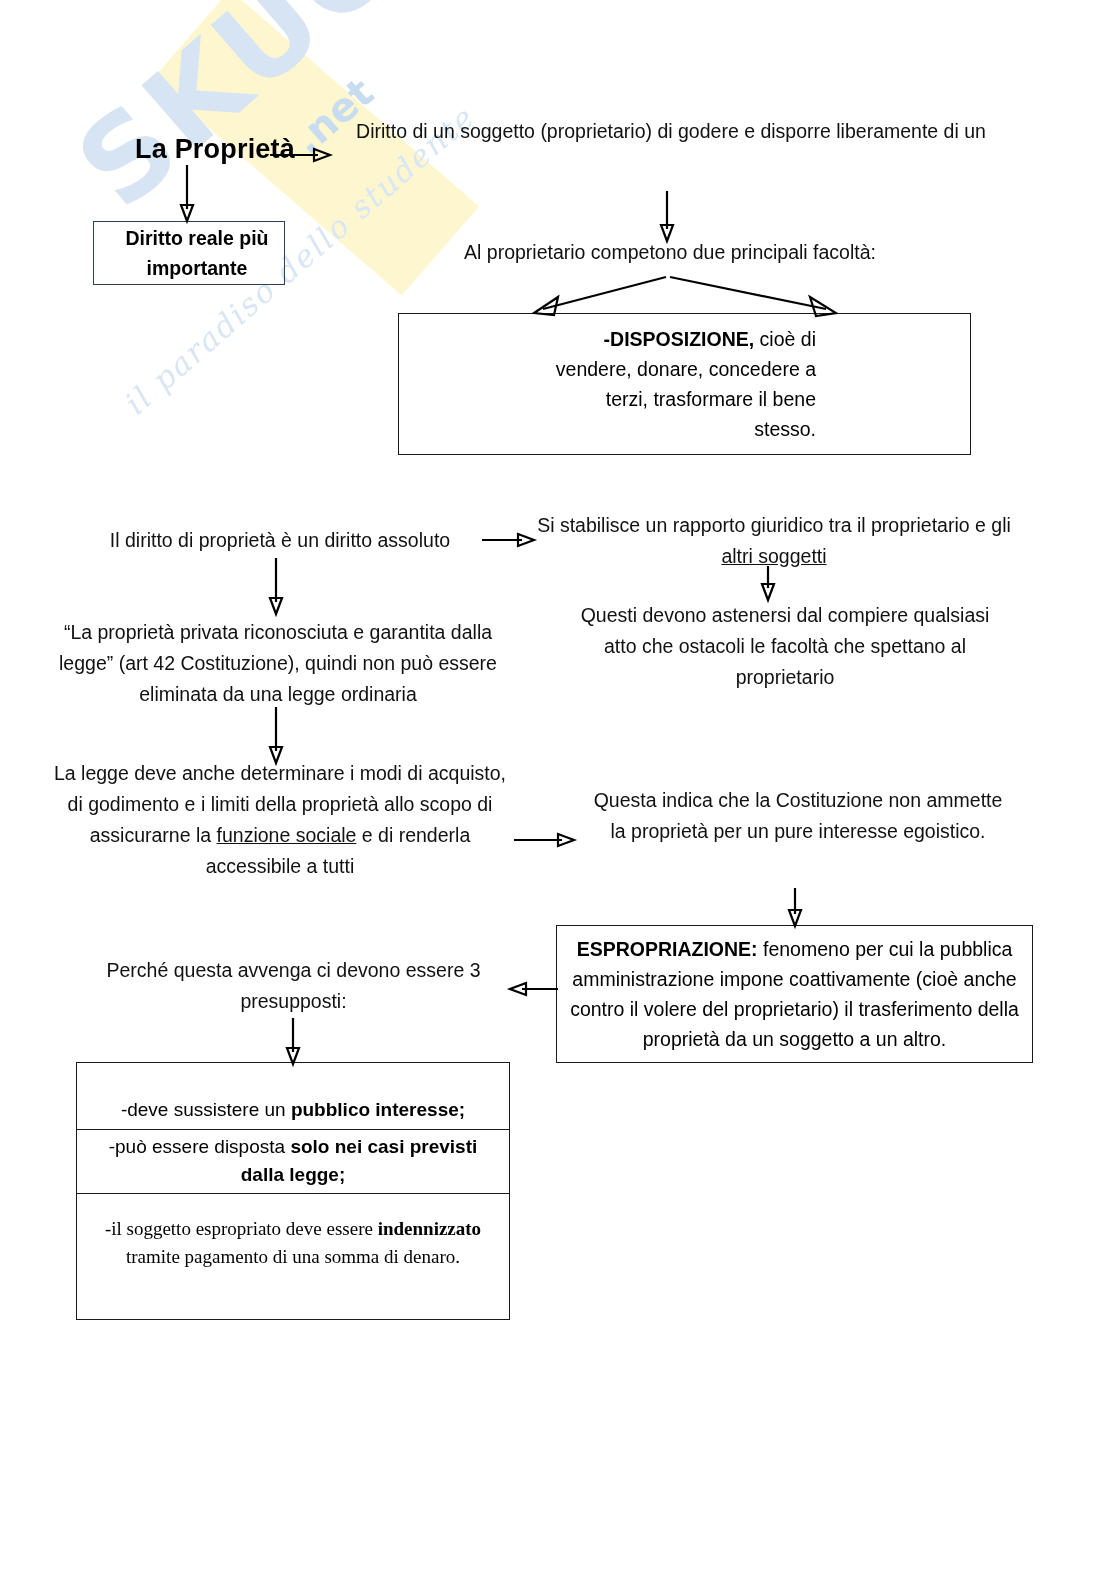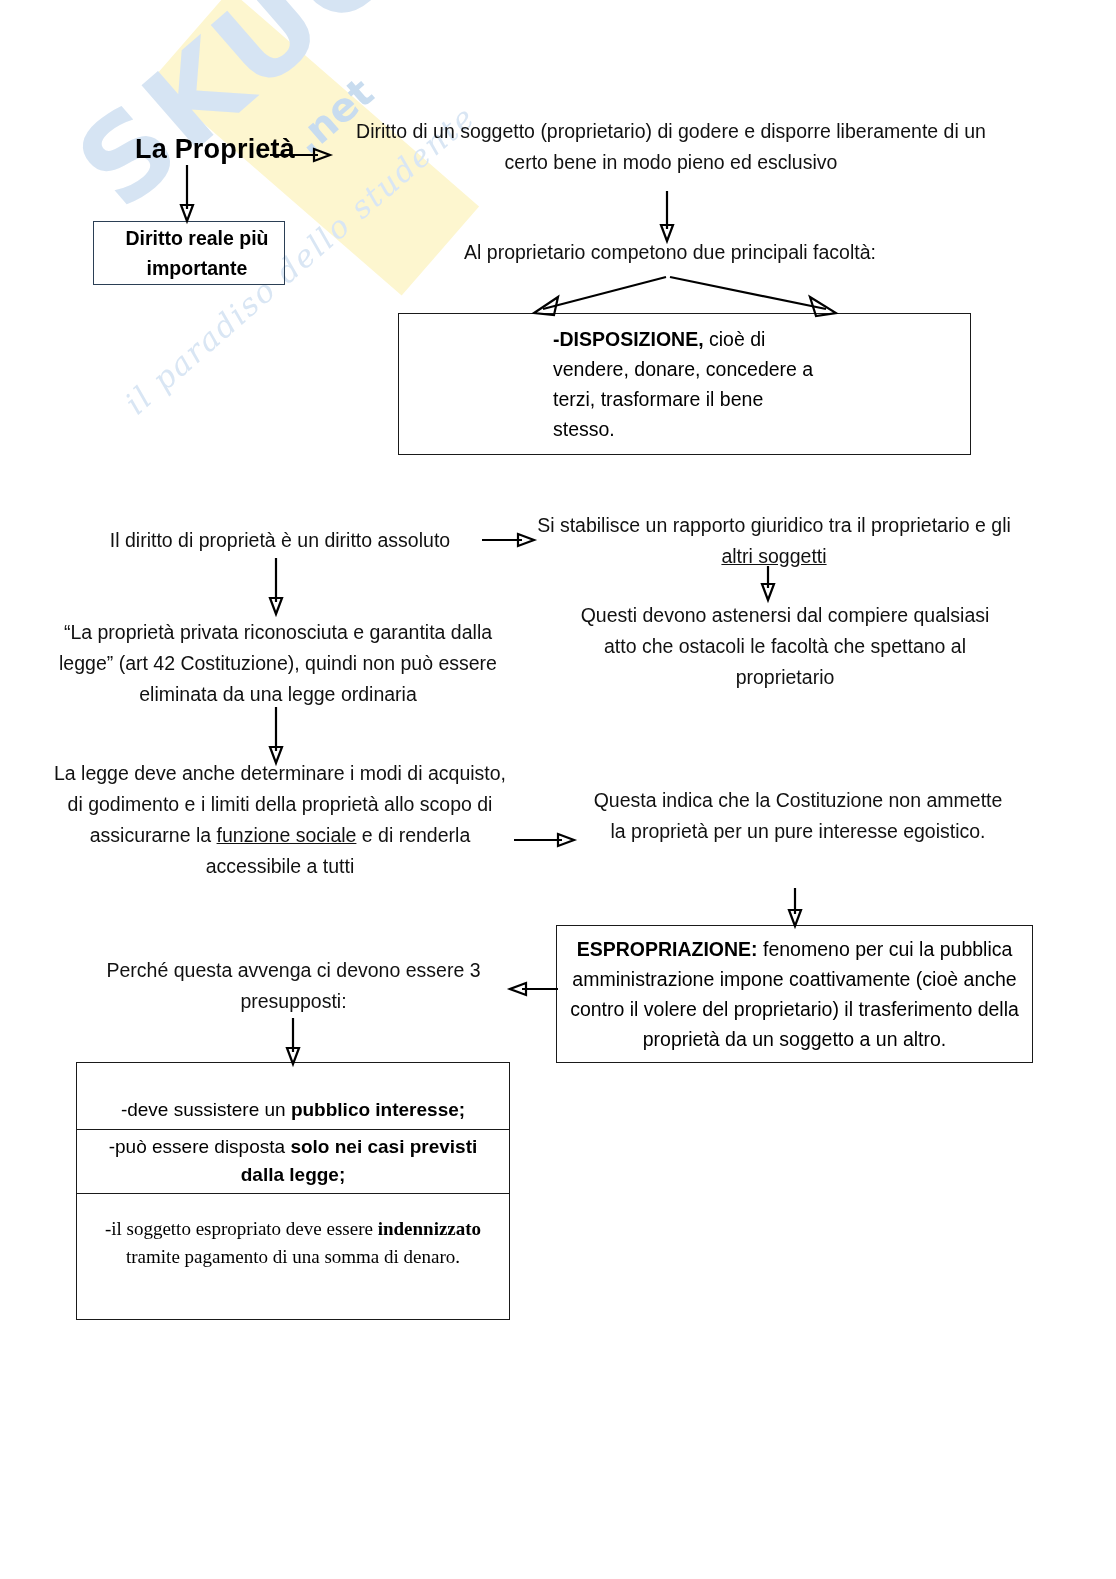--- a/index.html
+++ b/index.html
@@ -119,21 +119,21 @@
 
   
   .split { display: flex; padding: 0; }
   .split > .cell {
     box-sizing: border-box;
     display: flex;
     align-items: center;
     justify-content: center;
     font-size: 19.5px;
     line-height: 30px;
-    text-align: left;
+    text-align: right;
     padding: 4px 10px;
   }
   .split > .cell.left { border-right: 1.6px solid #1a1a1a; }
 
   
   .stack { display: flex; flex-direction: column; padding: 0; }
   .stack > .row {
     box-sizing: border-box;
     display: flex;
     align-items: center;
@@ -176,21 +176,20 @@
 
     <div class="abs box boxblue" style="left:93px; top:221px; width:192px; height:64px;">
       <div class="inner b">
         <span>Diritto reale più</span><br>
         <span>importante</span>
       </div>
     </div>
 
     <div class="abs txt" style="left:326px; top:116px; width:690px;">
       <span>Diritto di un soggetto (proprietario) di godere e disporre liberamente di un</span><br>
-      <span>certo bene in modo pieno ed esclusivo</span>
     </div>
 
     <svg class="arrow" style="left:655px; top:191px;" width="24" height="52">
       <line x1="12" y1="0" x2="12" y2="38"></line>
       <path d="M6 34 L12 50 L18 34 Z" fill="#000" stroke="none"></path>
     </svg>
 
     <div class="abs txt" style="left:400px; top:237px; width:540px;">Al proprietario competono due principali facoltà:</div>
 
     <svg class="arrow" style="left:398px; top:275px;" width="575" height="42">

